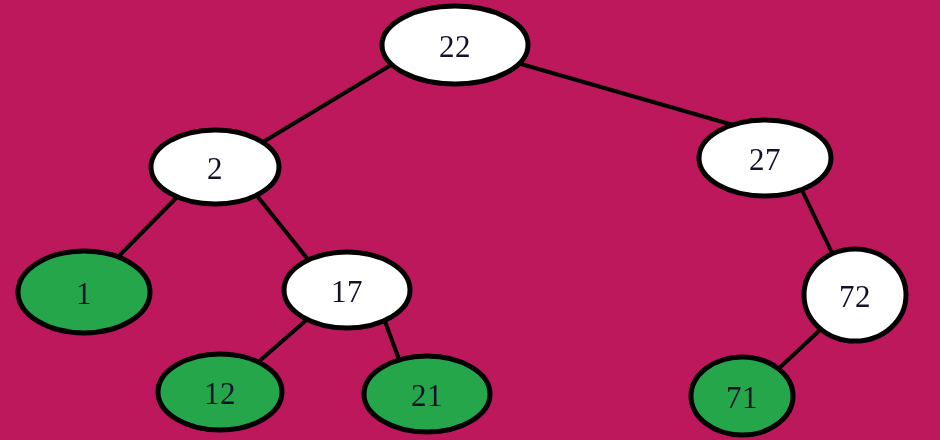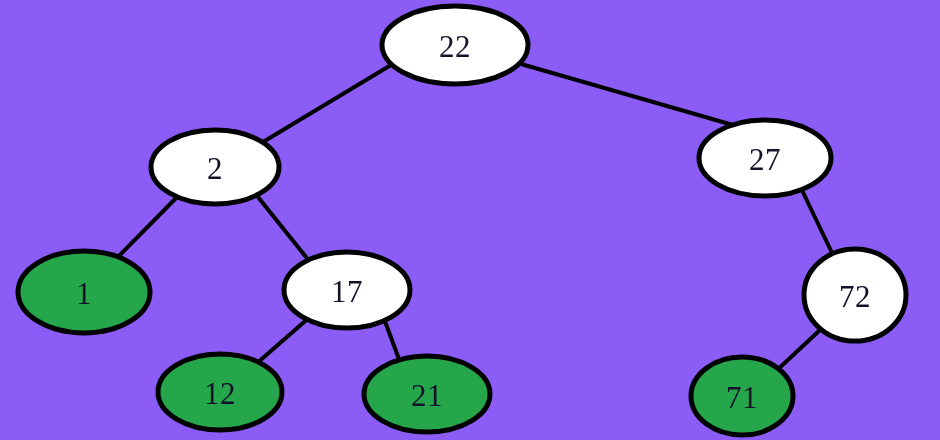--- a/index.html
+++ b/index.html
@@ -10,21 +10,21 @@
   body {
     width: 940px;
     height: 440px;
     overflow: hidden;
     font-family: "Liberation Serif", "DejaVu Serif", serif;
   }
   #tree-canvas {
     position: relative;
     width: 940px;
     height: 440px;
-    background: #8b5cf6;
+    background: #be185d;
   }
   svg.tree-svg {
     position: absolute;
     top: 0;
     left: 0;
     width: 940px;
     height: 440px;
     display: block;
   }
   .edge-line {

